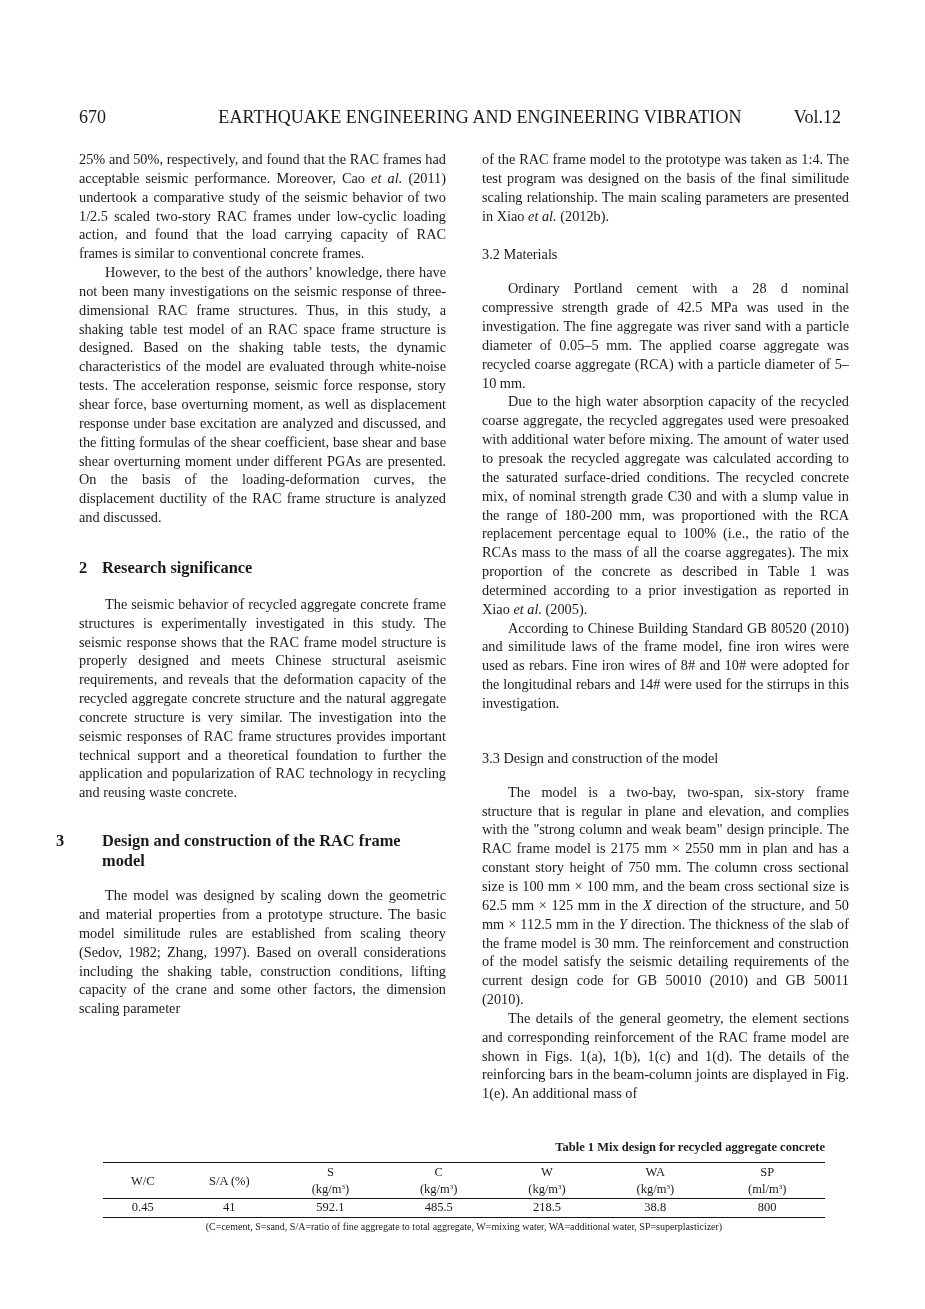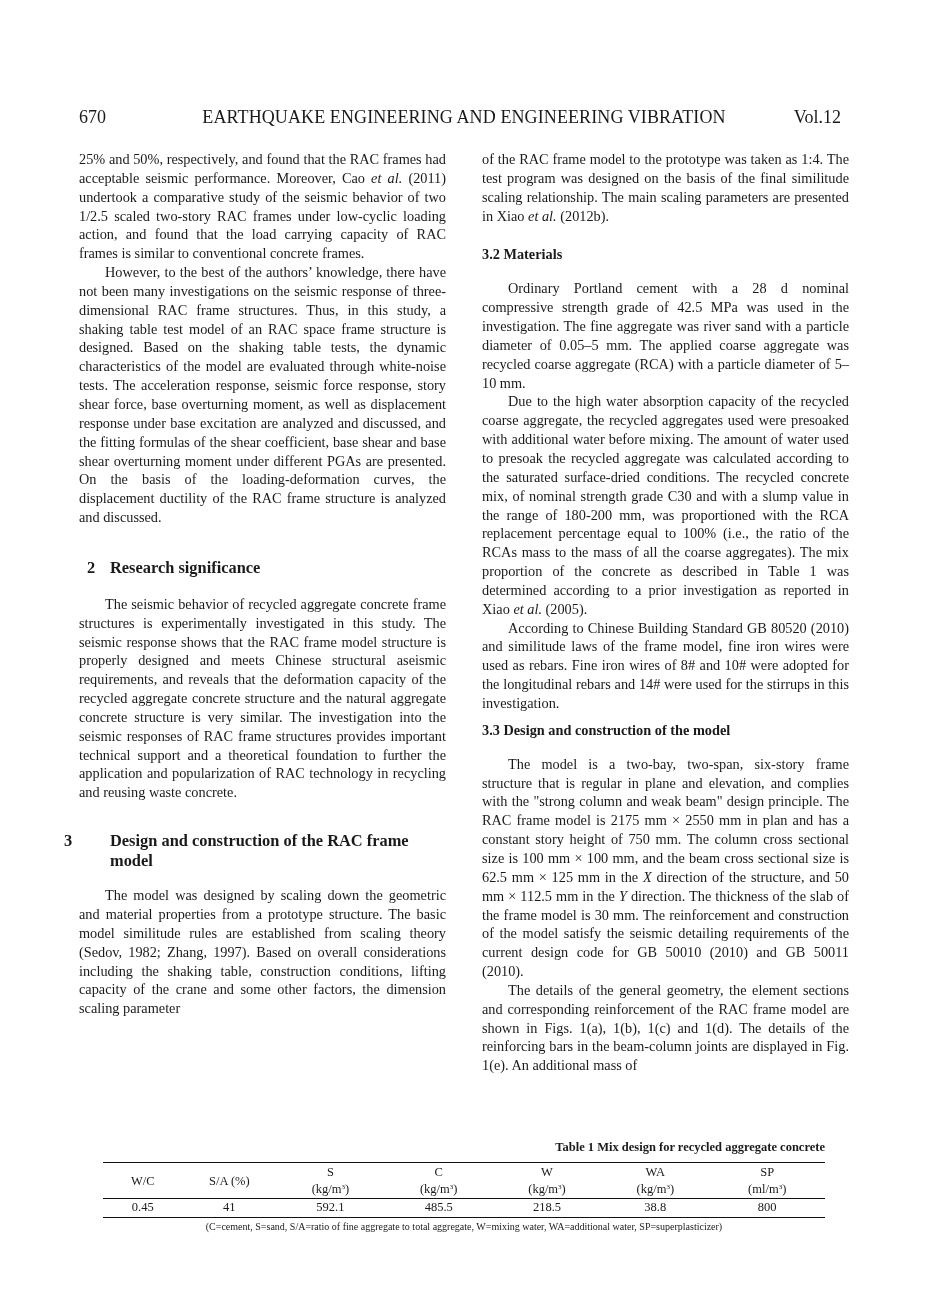--- a/index.html
+++ b/index.html
@@ -1,33 +1,33 @@
 <!DOCTYPE html>
 <html><head>
 <meta charset="utf-8">
 <style>
   html, body { margin: 0; padding: 0; background: #ffffff; }
   body { width: 925px; height: 1309px; position: relative; overflow: hidden;
          font-family: "Liberation Serif", serif; color: #1a1a1a; }
   .header { position: absolute; top: 107px; left: 79px; width: 770px; height: 18px;
             font-size: 18px; }
   .header .pg { position: absolute; left: 0; top: 0; }
-  .header .jt { position: absolute; left: 0; width: 100%; text-align: center; top: 0; letter-spacing: 0.1px; }
+  .header .jt { position: absolute; left: 16px; width: 100%; text-align: center; top: 0; letter-spacing: 0.1px; }
   .header .vol { position: absolute; right: 8px; top: 0; }
 
   .col { position: absolute; top: 150px; width: 367px; font-size: 14.3px; line-height: 18.85px; }
   .col.left { left: 79px; }
   .col.right { left: 482px; }
   .col p { margin: 0; text-align: justify; hyphens: none; }
   .col p.ind { text-indent: 26px; }
   .col p.noind { text-indent: 0; }
-  .col h2 { font-size: 16.4px; font-weight: bold; margin: 8px; line-height: 20px; }
+  .col h2 { font-size: 16.4px; font-weight: bold; margin: 0; line-height: 20px; }
   .col h2 .num { display: inline-block; width: 23px; }
   .col h2.two { padding-left: 23px; text-indent: -23px; }
-  .col h3 { font-size: 14.3px; font-weight: bold; margin: 0; line-height: 19px; }
+  .col h3 { font-size: 14.3px; font-weight: normal; margin: 0; line-height: 19px; }
   em { font-style: italic; }
 
   .table-wrap { position: absolute; left: 103px; top: 1140px; width: 722px; }
   .tcap { text-align: right; font-weight: bold; font-size: 12.5px; margin-bottom: 7px; }
   table { width: 100%; border-collapse: collapse; font-size: 12.5px; }
   table thead tr:first-child th { border-top: 1.6px solid #111; }
   th { font-weight: normal; padding: 2px 0 1px; line-height: 15px; border-bottom: 1px solid #111; vertical-align: middle; }
   td { text-align: center; padding: 1px 0 2px; border-bottom: 1.6px solid #111; line-height: 15px; }
   .tnote { font-size: 10px; margin-top: 3px; text-align: center; white-space: nowrap; }
   sup { font-size: 7px; vertical-align: 4px; }
@@ -57,21 +57,21 @@
 
 <div class="col right">
   <p class="noind"><span>of the RAC frame model to the prototype was taken as 1:4. The test program was designed on the basis of the final similitude scaling relationship. The main scaling parameters are presented in Xiao </span><em>et al.</em><span> (2012b).</span></p>
 
   <h3 style="margin-top:20px;">3.2  Materials</h3>
 
   <p class="ind" style="margin-top:15px;">Ordinary Portland cement with a 28 d nominal compressive strength grade of 42.5 MPa was used in the investigation. The fine aggregate was river sand with a particle diameter of 0.05–5 mm. The applied coarse aggregate was recycled coarse aggregate (RCA) with a particle diameter of 5–10 mm.</p>
   <p class="ind"><span>Due to the high water absorption capacity of the recycled coarse aggregate, the recycled aggregates used were presoaked with additional water before mixing. The amount of water used to presoak the recycled aggregate was calculated according to the saturated surface-dried conditions. The recycled concrete mix, of nominal strength grade C30 and with a slump value in the range of 180-200 mm, was proportioned with the RCA replacement percentage equal to 100% (i.e., the ratio of the RCAs mass to the mass of all the coarse aggregates). The mix proportion of the concrete as described in Table 1 was determined according to a prior investigation as reported in Xiao </span><em>et al.</em><span> (2005).</span></p>
   <p class="ind">According to Chinese Building Standard GB 80520 (2010) and similitude laws of the frame model, fine iron wires were used as rebars. Fine iron wires of 8# and 10# were adopted for the longitudinal rebars and 14# were used for the stirrups in this investigation.</p>
 
-  <h3 style="margin-top:8px;">3.3  Design and construction of the model</h3>
+  <h3 style="margin-top:36px;">3.3  Design and construction of the model</h3>
 
   <p class="ind" style="margin-top:15px;"><span>The model is a two-bay, two-span, six-story frame structure that is regular in plane and elevation, and complies with the "strong column and weak beam" design principle. The RAC frame model is 2175 mm × 2550 mm in plan and has a constant story height of 750 mm. The column cross sectional size is 100 mm × 100 mm, and the beam cross sectional size is 62.5 mm × 125 mm in the </span><em>X</em><span> direction of the structure, and 50 mm × 112.5 mm in the </span><em>Y</em><span> direction. The thickness of the slab of the frame model is 30 mm. The reinforcement and construction of the model satisfy the seismic detailing requirements of the current design code for GB 50010 (2010) and GB 50011 (2010).</span></p>
   <p class="ind">The details of the general geometry, the element sections and corresponding reinforcement of the RAC frame model are shown in Figs. 1(a), 1(b), 1(c) and 1(d). The details of the reinforcing bars in the beam-column joints are displayed in Fig. 1(e). An additional mass of</p>
 </div>
 
 <div class="table-wrap">
   <div class="tcap">Table 1  Mix design for recycled aggregate concrete</div>
   <table>
     <thead>
       <tr>

